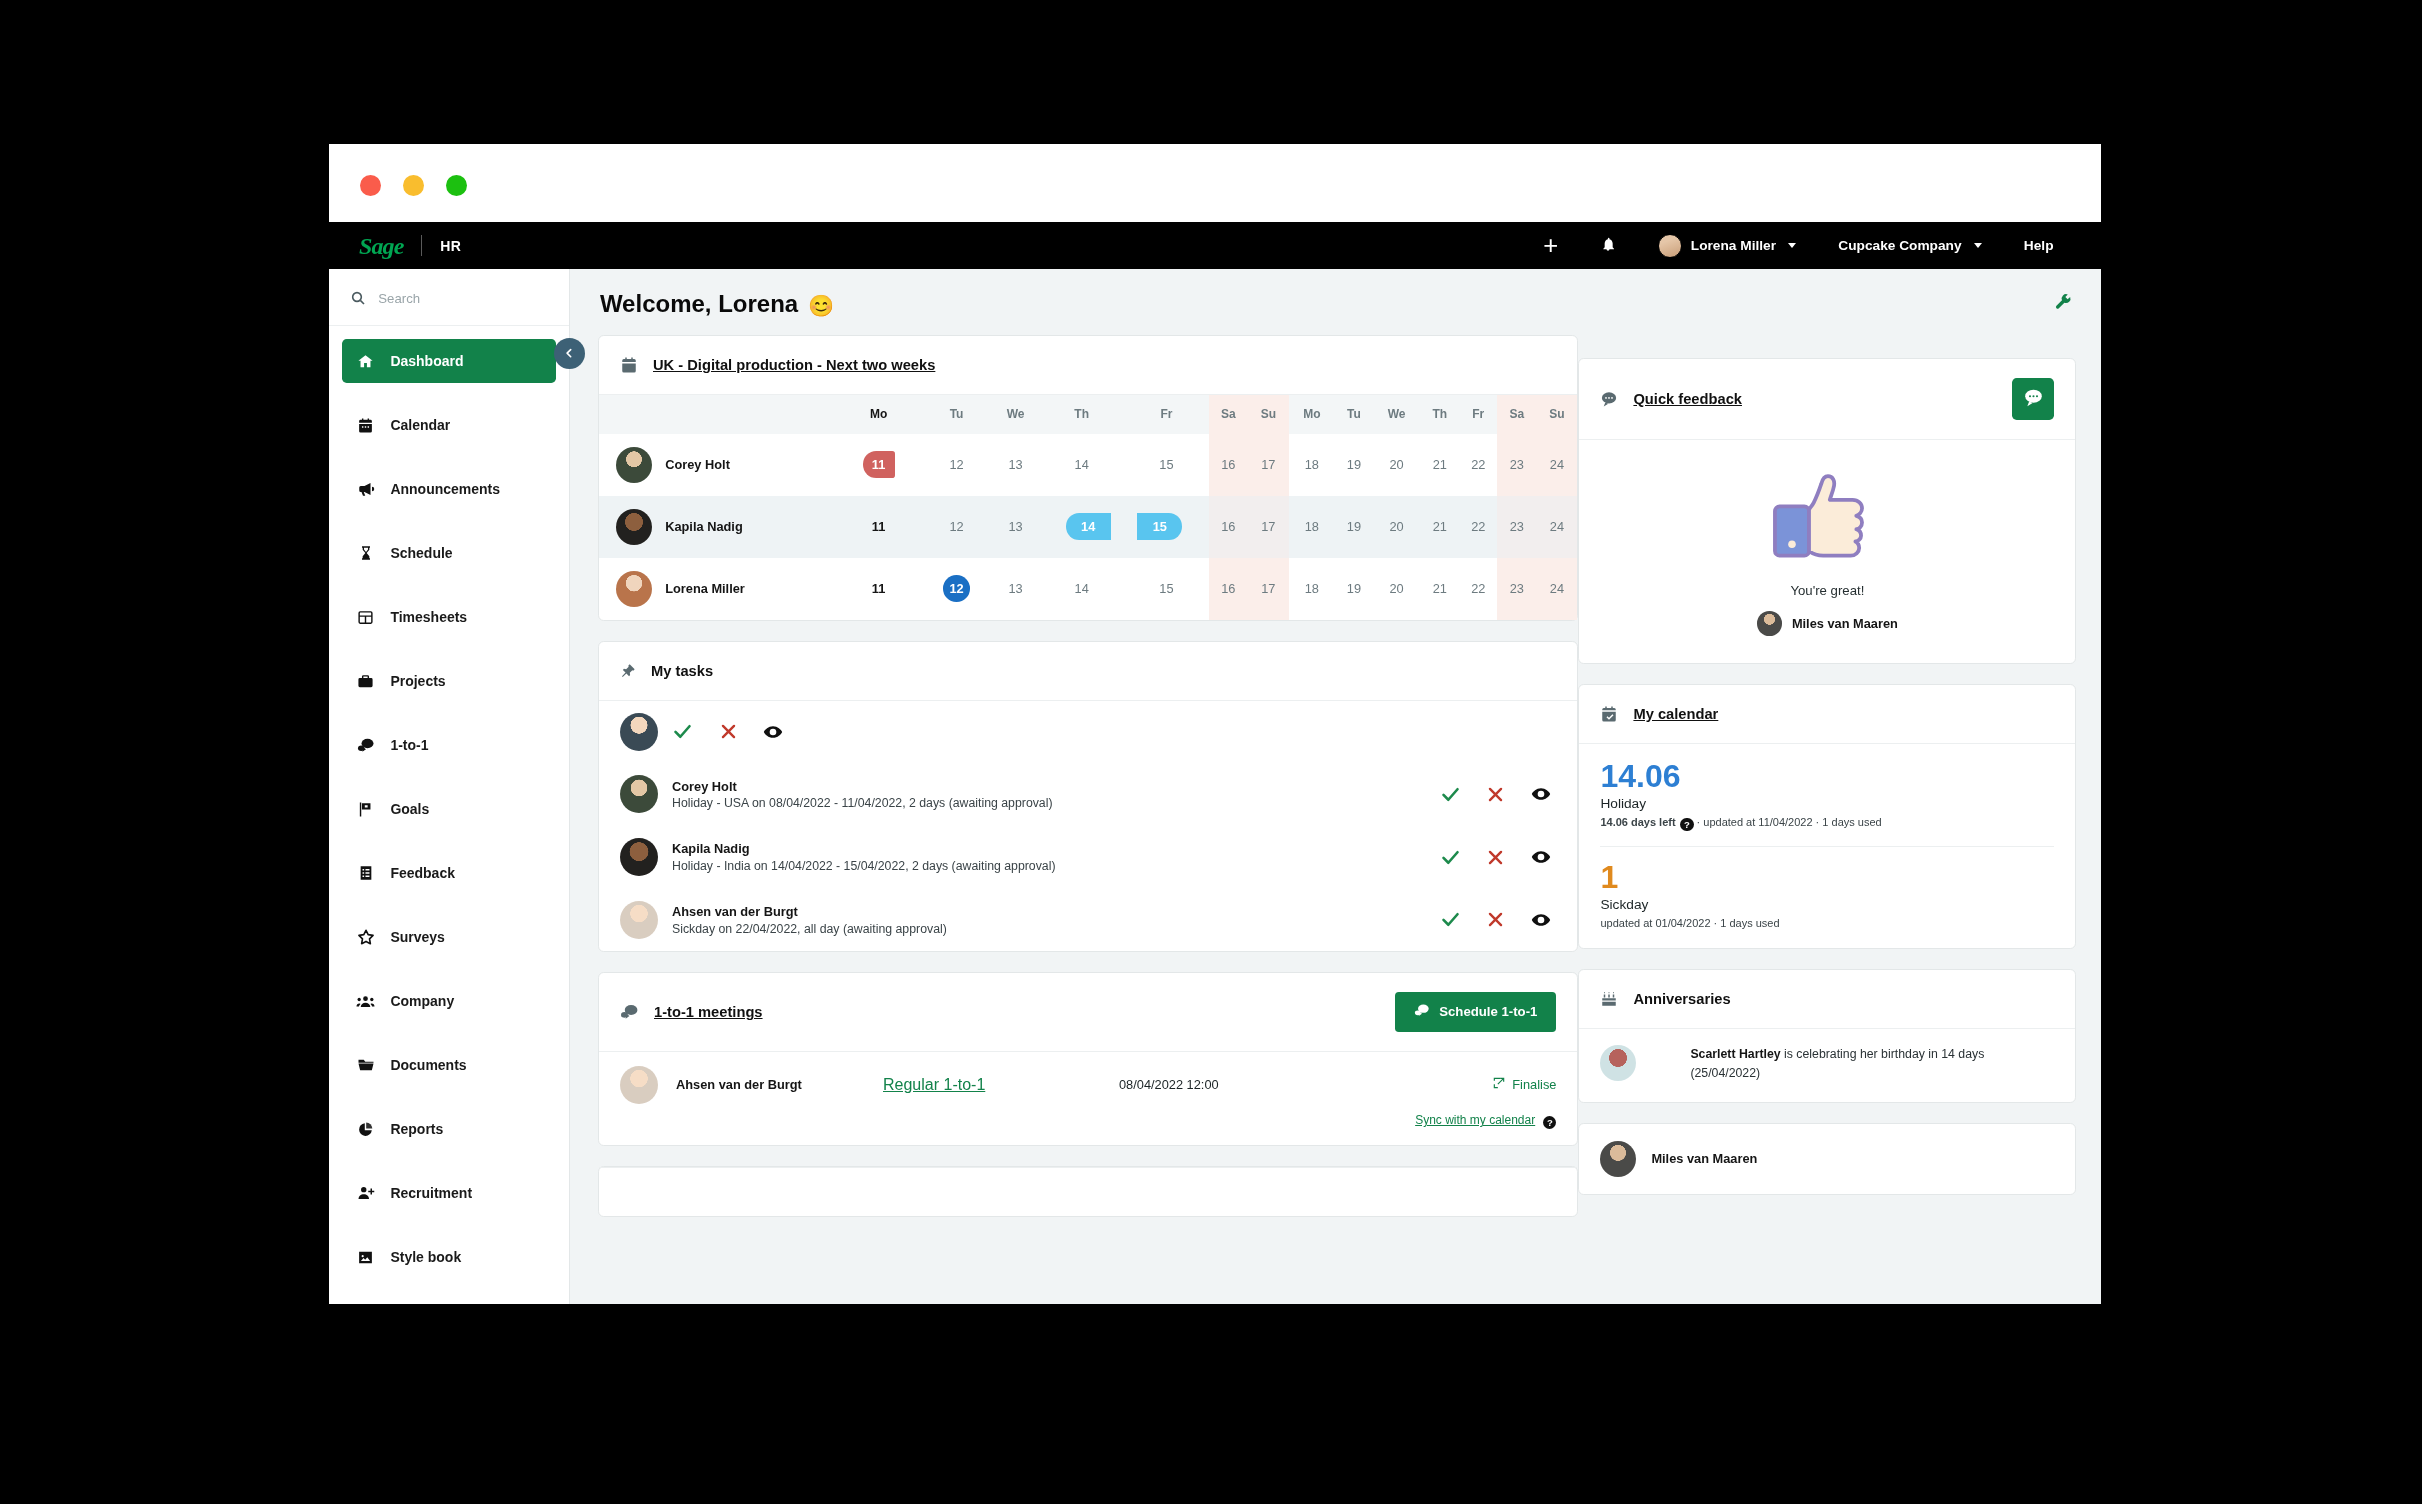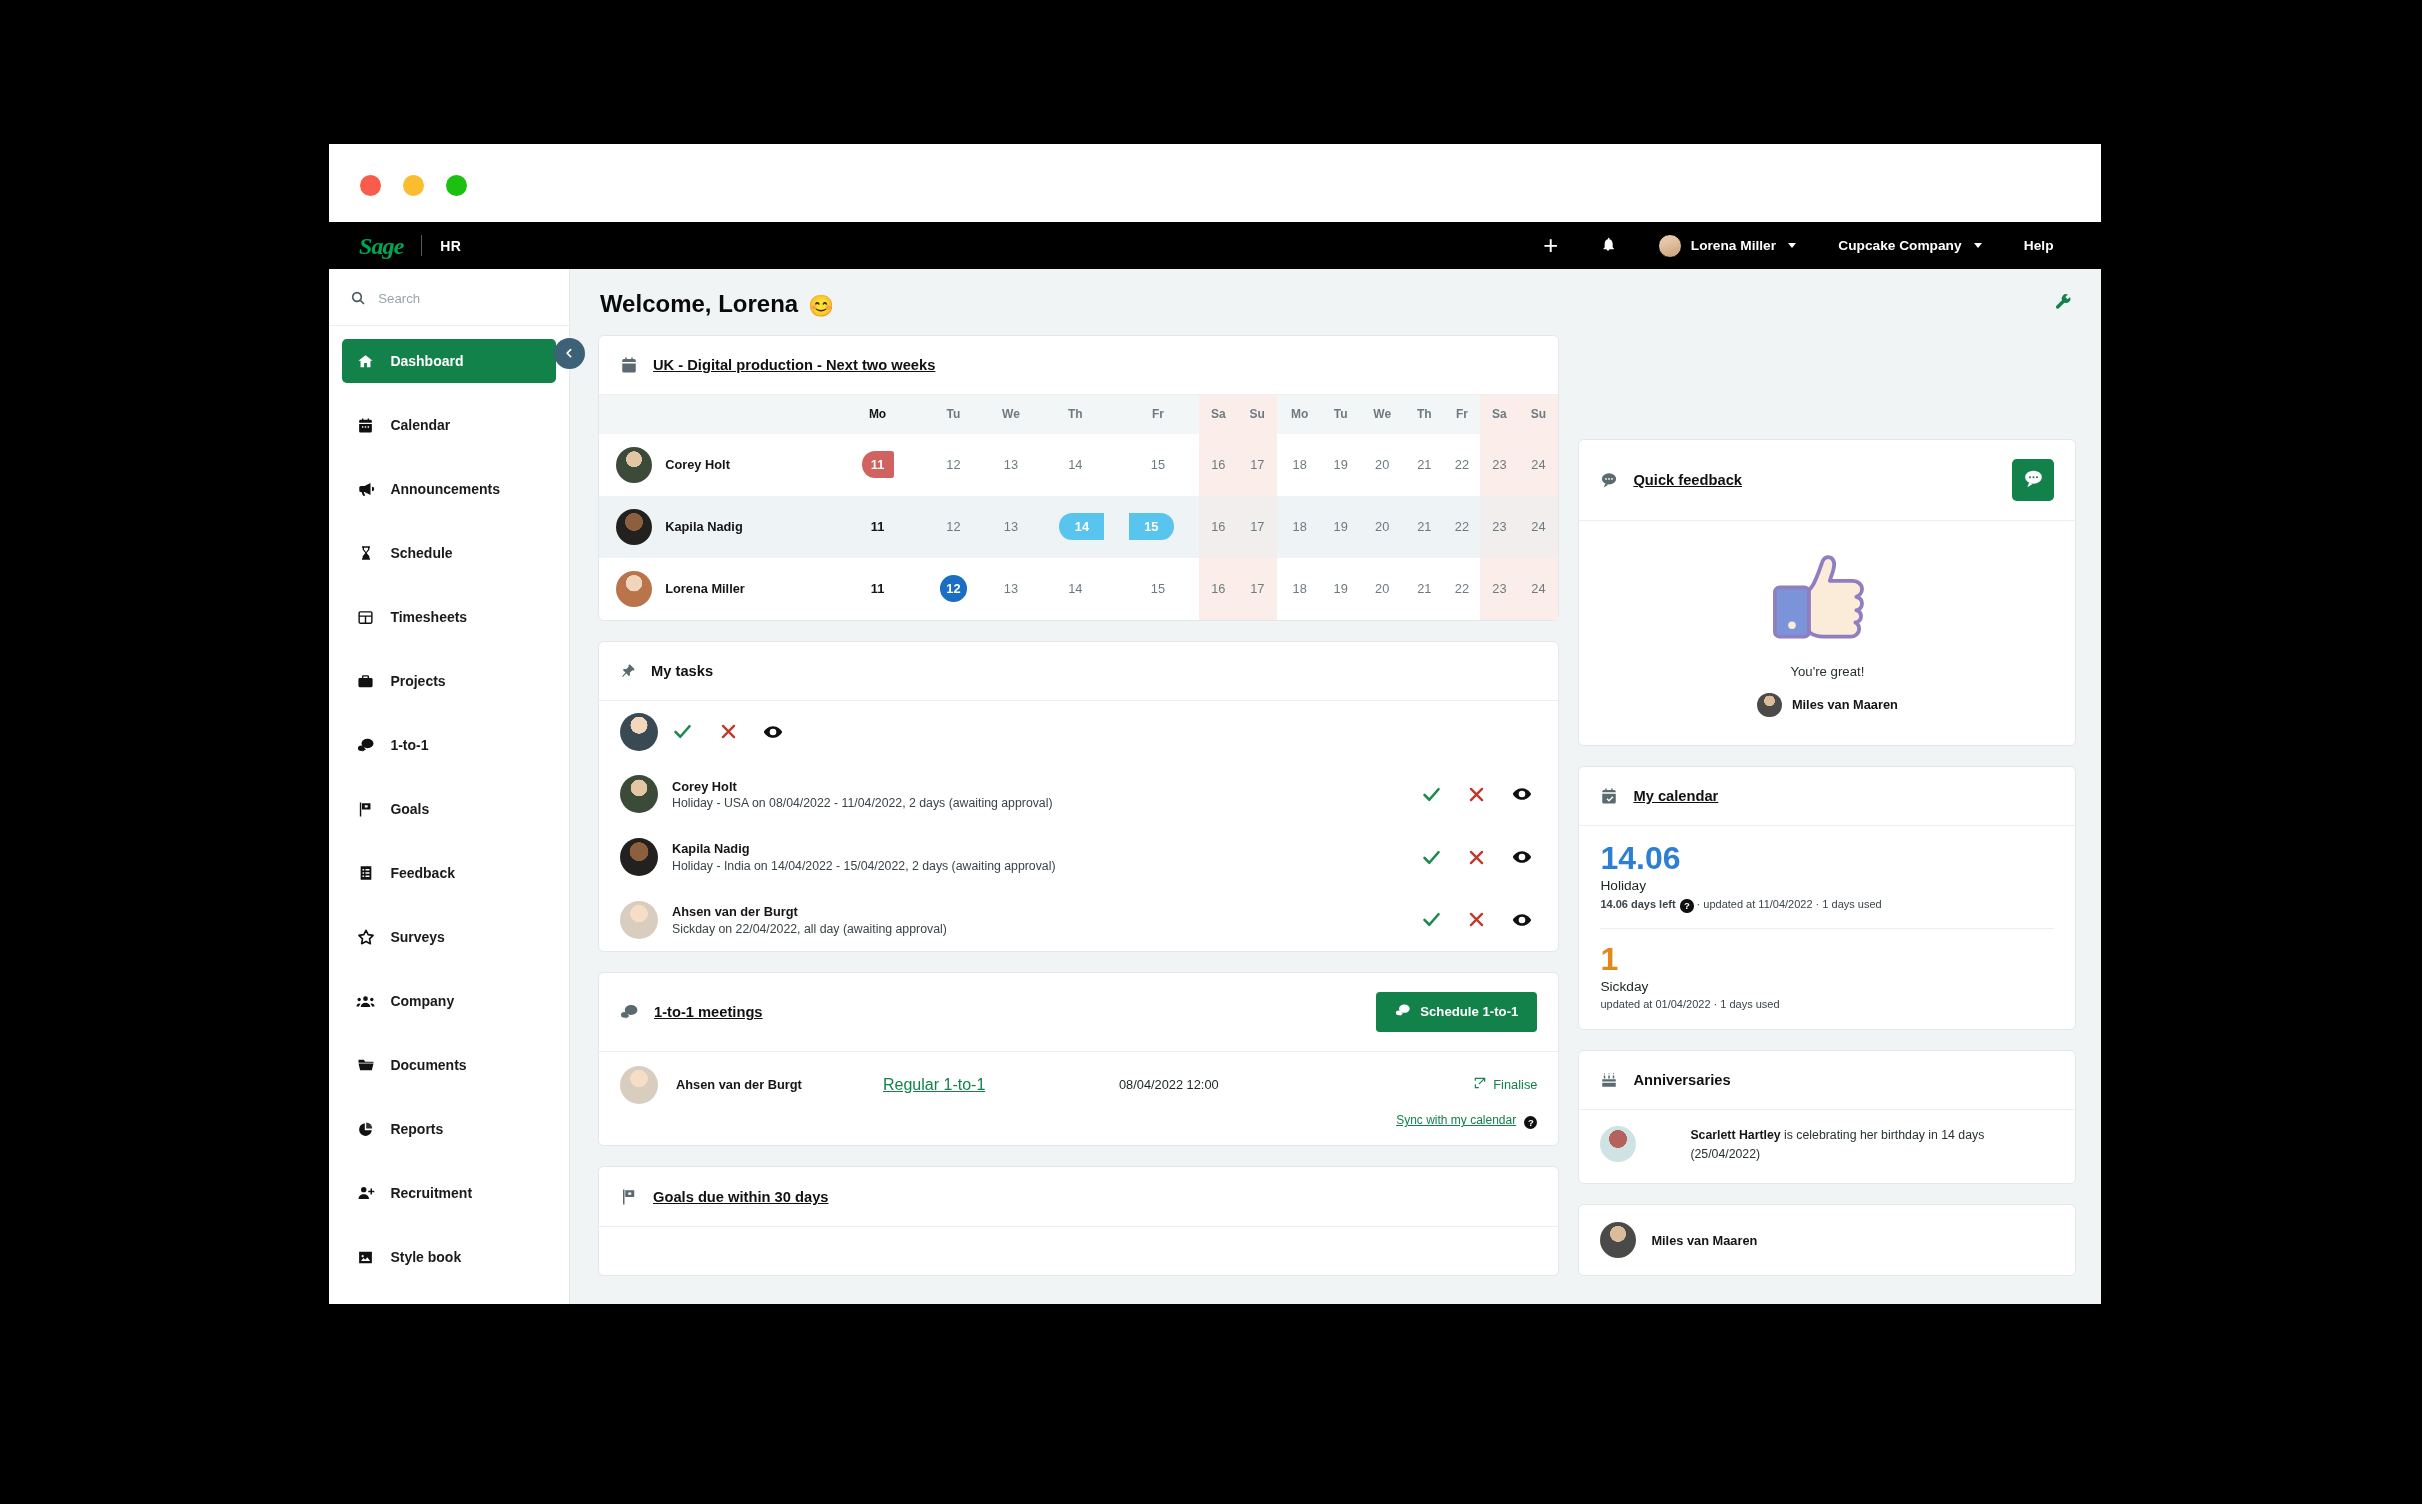--- a/index.html
+++ b/index.html
@@ -77,21 +77,21 @@
   .nav-item.active{ background:#12824a; color:#fff; }
   .nav-ico{ width:21px; display:flex; align-items:center; justify-content:center; flex:none; }
 
   
   .main{ flex:1; padding:21px 24.6px 0 28px; position:relative; overflow:hidden; }
   .page-head{ display:flex; align-items:center; justify-content:space-between; padding:0 3.8px 17px 1.9px; }
   .page-title{ font-size:24px; font-weight:700; color:#0a0a0a; display:flex; align-items:flex-end; gap:10.4px; }
   .emoji{ font-size:21px; }
   .wrench{ color:#12824a; }
 
-  .cols{ display:flex; gap:19px; align-items:flex-end; }
+  .cols{ display:flex; align-items:center; }
   .col-left{ flex:1; min-width:0; }
   .col-right{ width:498px; flex:none; }
 
   .card{ background:#fff; border:0.9px solid #e3e7e8; border-radius:5.7px; margin-bottom:20px; }
   .card-head{ display:flex; align-items:center; justify-content:space-between;
     padding:19px 21px; border-bottom:0.9px solid #eceff0; min-height:59px; }
   .card-head.noborder{ border-bottom:none; }
   .ch-left{ display:flex; align-items:center; gap:15px; }
   .ch-ico{ color:#5a6a70; display:flex; flex:none; }
   .ch-title{ font-size:14.7px; font-weight:700; color:#111; }
@@ -670,30 +670,20 @@
                   <span>Finalise</span>
                 </span>
               </div>
               <div class="sync-row">
                 <span class="sync-link">Sync with my calendar</span>
                 <span class="qmark">?</span>
               </div>
             </div>
 
             <div class="card">
-              <div class="card-head noborder">
-                <div class="ch-left">
-                  <span class="ch-ico">
-                    <svg width="18" height="18" viewBox="0 0 24 24" fill="#5a6a70">
-                        <path d="M4 2h2v20H4V2Zm3 1h4v3H7V3Zm4 0h4v3h-4V3Zm4 0h4v3h-4V3ZM7 6h4v3H7V6Zm8 0h4v3h-4V6ZM7 9h4v3H7V9Zm4 0h4v3h-4V9Zm4 0h4v3h-4V9Z"></path>
-                      </svg>
-                  </span>
-                  <span class="ch-title link">Goals due within 30 days</span>
-                </div>
-              </div>
               <div class="goals-body"></div>
             </div>
 
           </div>
 
           <div class="col-right">
 
             <div class="card">
               <div class="card-head">
                 <div class="ch-left">

